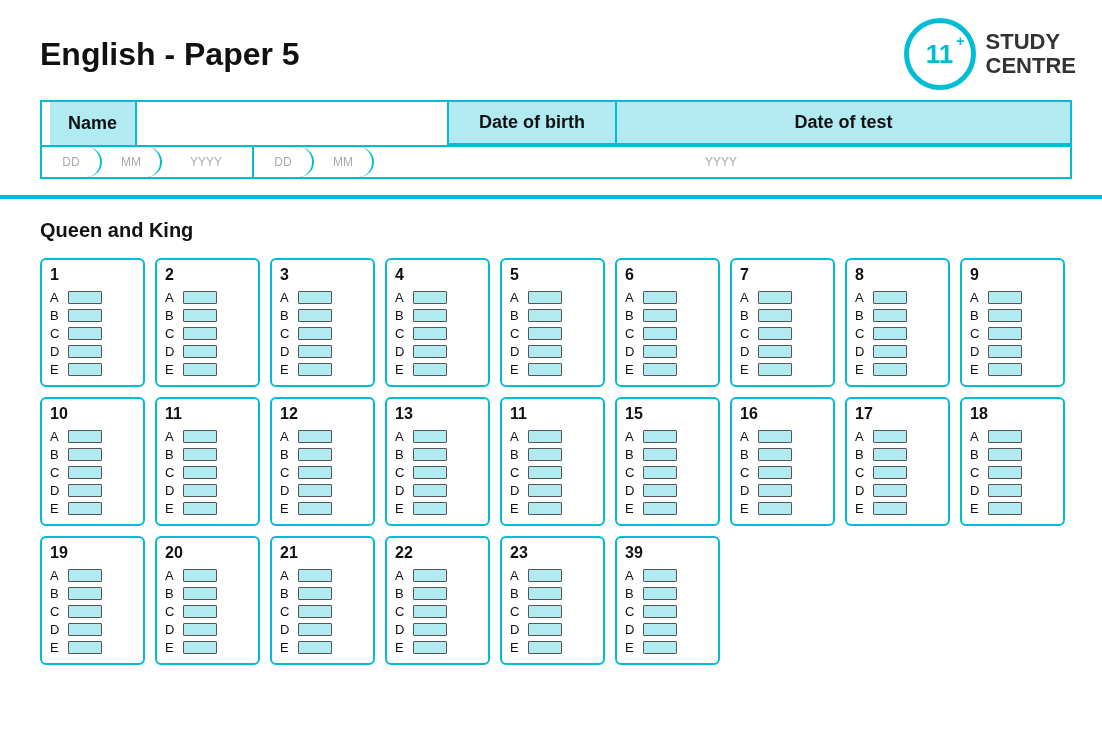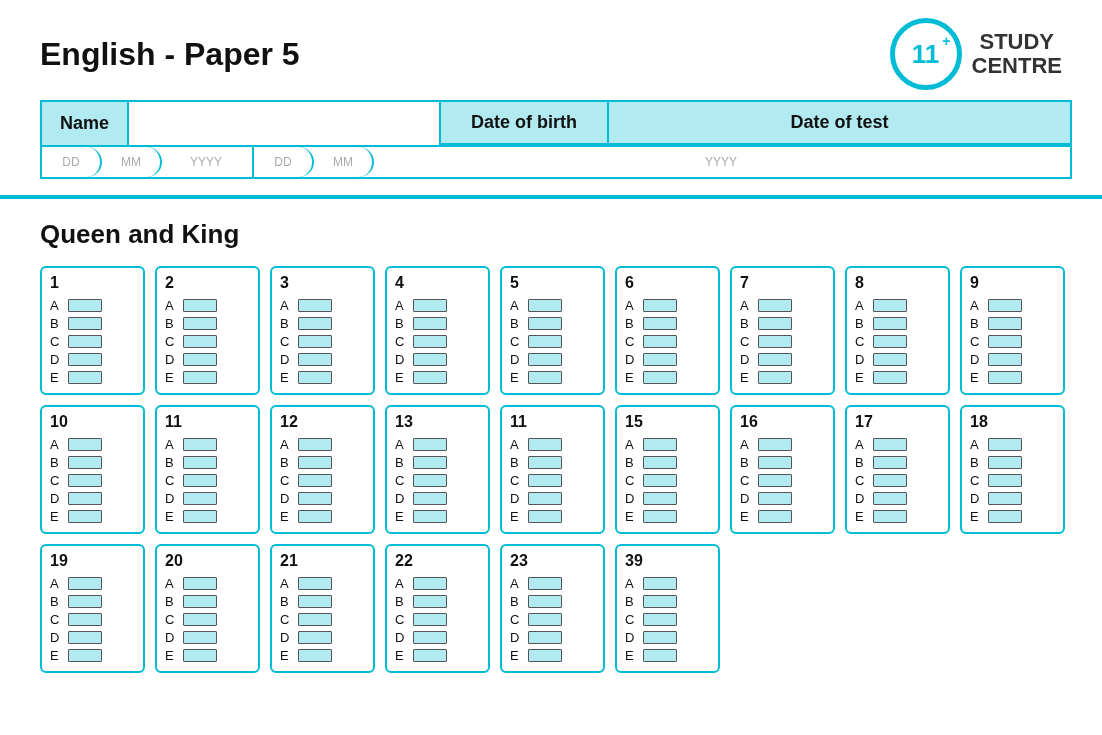--- a/index.html
+++ b/index.html
@@ -8,22 +8,21 @@
       background: #fff;
       width: 1102px;
       min-height: 735px;
       overflow-x: hidden;
     }
 
     .header {
       display: flex;
       align-items: center;
       justify-content: space-between;
-      padding: 18px 40px 10px 40px;
-      text-align: center;
+      padding: 18px 26px 10px 40px;
     }
 
     .page-title {
       font-size: 32px;
       font-weight: 900;
       color: #111;
     }
 
     .logo {
       display: flex;
@@ -133,21 +132,21 @@
       background: #aaa;
     }
 
     .divider {
       height: 4px;
       background: linear-gradient(to right, #00bcd4, #00bcd4);
       margin: 16px 0 10px 0;
     }
 
     .section-title {
-      font-size: 26px;
+      font-size: 20px;
       font-weight: 700;
       color: #111;
       padding: 10px 40px 16px 40px;
     }
 
     .questions-grid {
       display: flex;
       flex-wrap: wrap;
       gap: 10px;
       padding: 0 30px 16px 40px;
@@ -209,21 +208,21 @@
       <span class="study">STUDY</span>
       <span class="centre">CENTRE</span>
     </div>
   </div>
 </div>
 
 <div style="margin: 0 30px 0 40px; border: 2px solid #00bcd4;">
 
   <div style="display:flex; align-items:stretch; border-bottom: 2px solid #00bcd4;">
 
-    <div style="display:flex; align-items:stretch; border-right: 2px solid #00bcd4; flex:0 0 auto;">
+    <div style="display:flex; align-items:stretch; border-right: 2px solid #00bcd4; flex:0 0 auto;padding-left:8px;">
       <div class="label-cell">Name</div>
       <div style="width:310px; background:#fff;"></div>
     </div>
 
     <div style="display:flex; flex-direction:column; border-right: 2px solid #00bcd4;">
       <div class="date-header">Date of birth</div>
     </div>
 
     <div style="display:flex; flex-direction:column; flex:1;">
       <div class="date-header" style="border-right:none; flex:1;">Date of test</div>

